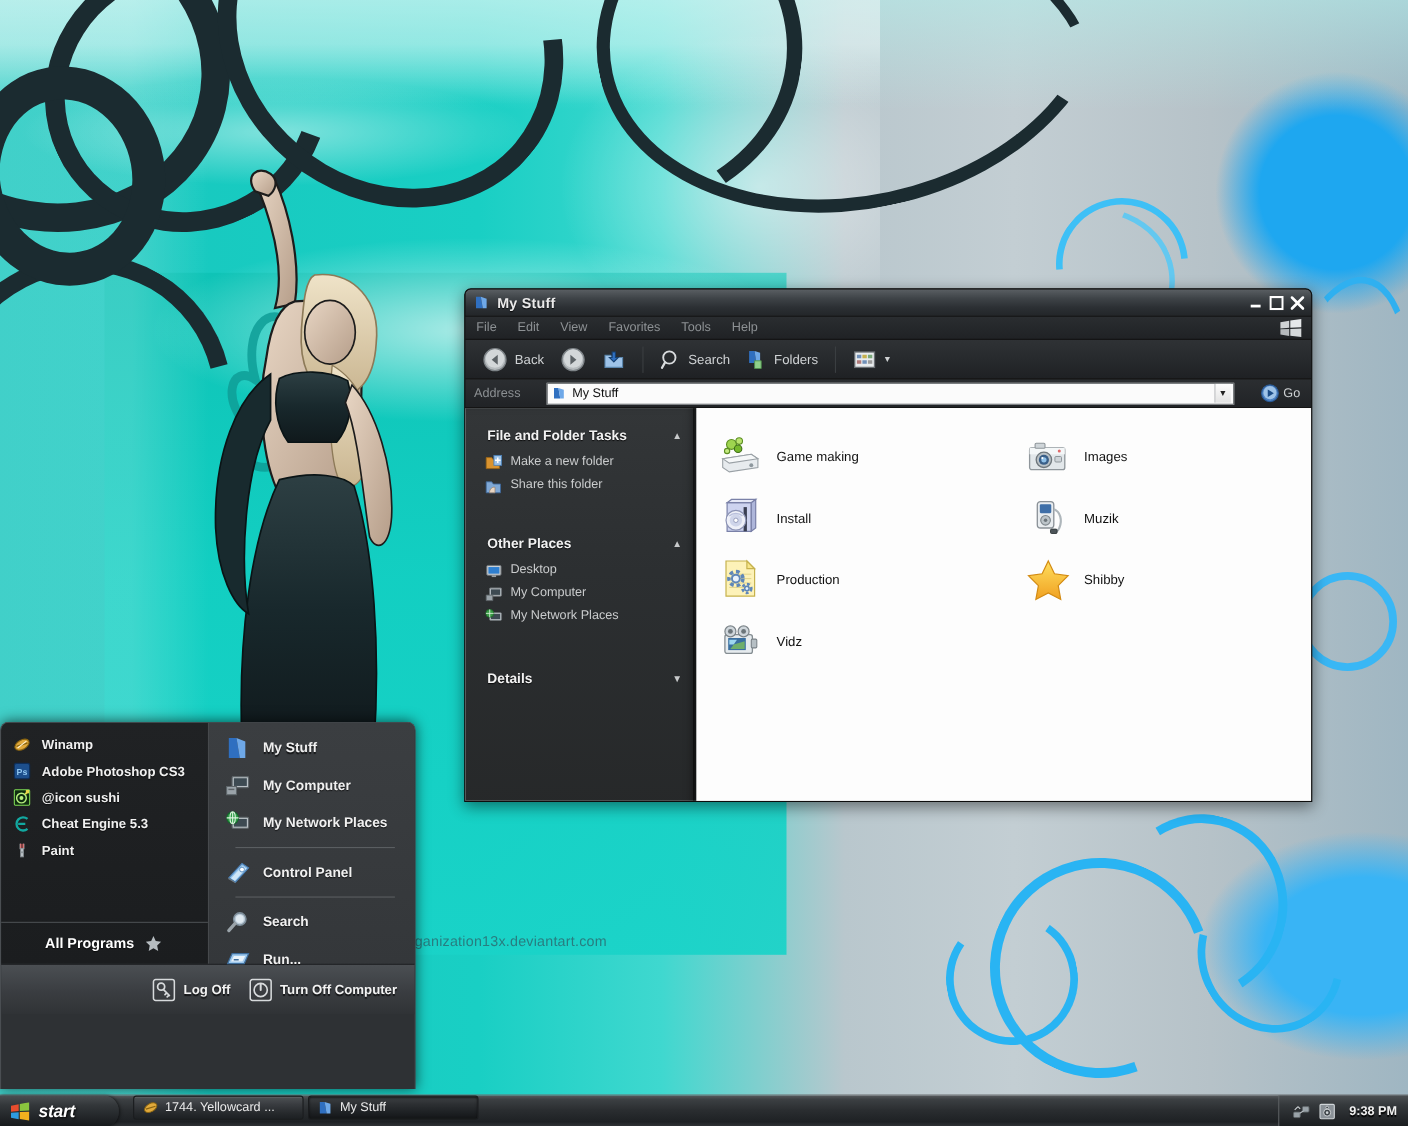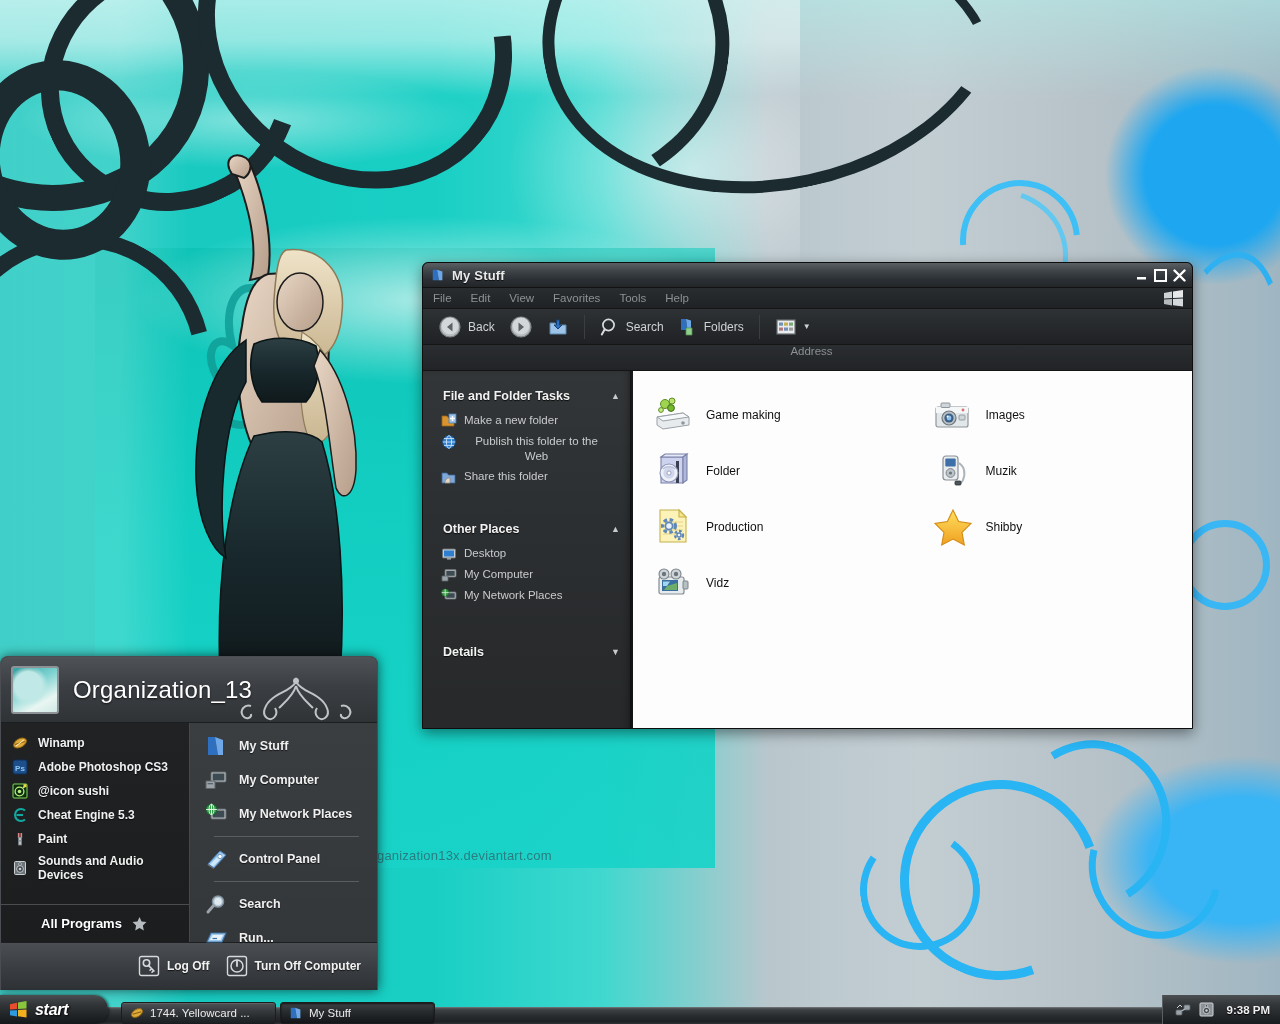--- a/index.html
+++ b/index.html
@@ -125,21 +125,21 @@
     background:linear-gradient(180deg,#2f3235 0%, #26292c 55%, #1f2124 100%);
     padding-left:8px; border-bottom:1px solid #151515;
   }
   .tbtn { display:flex; align-items:center; gap:6px; padding:3px 7px; cursor:pointer; color:#cfd2d4; font-size:12px; }
   .tbtn .lbl { white-space:nowrap; }
   .tsep { width:1px; height:24px; background:#3a3e41; margin:0 8px; }
 
   #addressbar {
     height:26px; display:flex; align-items:center;
     background:linear-gradient(180deg,#2b2e31,#212326);
-    padding-left:8px; gap:24px; border-bottom:1px solid #141414;flex-direction:column;
+    padding-left:8px; gap:24px; border-bottom:1px solid #141414;
   }
   #addressbar .alabel { color:#8c9093; font-size:11.5px; }
   #addrbox {
     flex:1; height:20px; background:#fbfbfb; border:1px solid #6c7073;
     display:flex; align-items:center; padding:0 2px 0 4px; gap:5px;
   }
   #addrbox .atext { color:#111; font-size:11.5px; flex:1; }
   #addrbox .adrop {
     width:15px; height:17px; display:flex; align-items:center; justify-content:center;
     background:linear-gradient(180deg,#fdfdfd,#e3e3e3); border-left:1px solid #b9bcbe;
@@ -241,23 +241,23 @@
     height:46px; display:flex; align-items:center; justify-content:flex-end;
     gap:16px; padding-right:16px;
     background:linear-gradient(180deg,#4b4f53 0%, #3a3d41 55%, #303336 100%);
     border-top:1px solid #1d1f21;
   }
   .ftbtn { display:flex; align-items:center; gap:7px; cursor:pointer; }
   .ftbtn .ftl { color:#f2f2f2; font-size:12px; font-weight:bold; text-shadow:0 1px 1px rgba(0,0,0,.7); }
 
   
   #taskbar {
-    position:absolute; left:0; bottom:0; width:1280px; height:17px;
+    position:absolute; left:0; bottom:0; width:1280px; height:29px;
     background:linear-gradient(180deg,#55585b 0%, #3c4043 12%, #2a2d30 48%, #1e2124 85%, #303336 100%);
-    display:flex; align-items:flex-end;
+    display:flex; align-items:flex-start;
     border-top:1px solid #6a6e71;
   }
   #startbtn {
     width:108px; height:29px; display:flex; align-items:center; gap:7px;
     padding-left:9px; cursor:pointer;
     background:linear-gradient(180deg,#4a4e51 0%, #33373a 30%, #1f2225 75%, #15181a 100%);
     border-radius:0 14px 14px 0;
     box-shadow:1px 0 3px rgba(0,0,0,.6);
   }
   #startbtn .stext { color:#fff; font-size:16px; font-weight:bold; font-style:italic;
@@ -472,28 +472,20 @@
           <span class="chev">▲</span>
         </div>
         <div class="grp-items">
           <div class="gi">
             <svg class="ico" viewBox="0 0 16 16">
               <path d="M1 3 L6 3 L7.5 5 L13 5 L13 13 L1 13 Z" fill="#d9932f" stroke="#9a6516" stroke-width=".8"></path>
               <rect x="8" y="1" width="7" height="9" fill="#9ec3e8" stroke="#4a7fb5" stroke-width=".8"></rect>
               <path d="M11.5 3 L11.5 8 M9 5.5 L14 5.5" stroke="#ffffff" stroke-width="1.4"></path>
             </svg>
             <span class="gtext">Make a new folder</span>
-          </div>
-          <div class="gi">
-            <svg class="ico" viewBox="0 0 16 16">
-              <circle cx="8" cy="8" r="6.4" fill="#2f7fd0" stroke="#1b4f86" stroke-width=".8"></circle>
-              <ellipse cx="8" cy="8" rx="2.6" ry="6.4" fill="none" stroke="#cfe4f7" stroke-width=".9"></ellipse>
-              <path d="M1.8 8 L14.2 8 M3 4.6 L13 4.6 M3 11.4 L13 11.4" stroke="#cfe4f7" stroke-width=".9"></path>
-            </svg>
-            <span class="gtext" style="display:block;max-width:145px;">Publish this folder to the Web</span>
           </div>
           <div class="gi">
             <svg class="ico" viewBox="0 0 16 16">
               <path d="M1 4 L6 4 L7.5 6 L14 6 L14 14 L1 14 Z" fill="#7fa8d6" stroke="#3d6699" stroke-width=".8"></path>
               <path d="M4 14 C4 10 7 8.5 9 9 L9 14 Z" fill="#e8d6c4" stroke="#9a8370" stroke-width=".7"></path>
             </svg>
             <span class="gtext">Share this folder</span>
           </div>
         </div>
       </div>
@@ -583,21 +575,21 @@
             <path d="M8 6 L30 6 L30 32 L8 32 Z" fill="#cdd3ef" stroke="#7a81a8" stroke-width="1.1"></path>
             <path d="M8 6 L12 3 L34 3 L30 6 Z" fill="#e6e9f7" stroke="#7a81a8" stroke-width="1.1"></path>
             <path d="M30 6 L34 3 L34 29 L30 32 Z" fill="#aeb6da" stroke="#7a81a8" stroke-width="1.1"></path>
             <rect x="23" y="10" width="3" height="22" fill="#3a3f52"></rect>
             <circle cx="16" cy="22" r="9" fill="#eef0f8" stroke="#8d94b5" stroke-width="1.1"></circle>
             <circle cx="16" cy="22" r="5.6" fill="#cfd5ea"></circle>
             <circle cx="16" cy="22" r="2" fill="#ffffff" stroke="#8d94b5" stroke-width=".8"></circle>
             <path d="M10 18 C13 15 19 15 22 18" stroke="#b9c0dc" stroke-width="1.3" fill="none"></path>
           </svg>
         </span>
-        <span class="iname">Folder</span>
+        <span class="iname">Install</span>
       </div>
 
       <div class="item">
         <span class="iwrap">
           <svg width="40" height="40" viewBox="0 0 40 40">
             <rect x="10" y="5" width="15" height="24" rx="3" fill="#e9edf0" stroke="#8a9197" stroke-width="1.2"></rect>
             <rect x="12.3" y="7.5" width="10.4" height="8" rx="1" fill="#3f6fa8"></rect>
             <circle cx="17.5" cy="22" r="4.4" fill="#bcc4c9" stroke="#7e868b" stroke-width="1"></circle>
             <circle cx="17.5" cy="22" r="1.6" fill="#6c757a"></circle>
             <path d="M25 12 C31 14 33 22 30 29 C29 32 26 33 25 31" fill="none" stroke="#aeb6bb" stroke-width="2"></path>
@@ -658,36 +650,20 @@
         </span>
         <span class="iname">Vidz</span>
       </div>
 
     </div>
   </div>
 </div>
 
 <div id="startmenu">
 
-  <div id="sm-header">
-    <div id="sm-avatar"></div>
-    <div id="sm-user">Organization_13</div>
-    <svg id="sm-filigree" viewBox="0 0 150 46">
-      <g fill="none" stroke="#d8dcdf" stroke-width="2">
-        <path d="M75 6 C70 14 60 16 52 22 C44 28 40 38 46 42 C52 46 58 38 54 32"></path>
-        <path d="M75 6 C80 14 90 16 98 22 C106 28 110 38 104 42 C98 46 92 38 96 32"></path>
-        <path d="M75 10 C72 20 64 26 58 32"></path>
-        <path d="M75 10 C78 20 86 26 92 32"></path>
-        <path d="M30 30 C24 28 18 34 22 40 C25 44 31 42 30 38"></path>
-        <path d="M120 30 C126 28 132 34 128 40 C125 44 119 42 120 38"></path>
-        <path d="M75 2 C73 6 77 6 75 2"></path>
-      </g>
-      <circle cx="75" cy="5" r="3" fill="#d8dcdf"></circle>
-    </svg>
-  </div>
 
   <div id="sm-cols">
 
     <div id="sm-left">
 
       <div class="sm-item">
         <span class="sm-ico">
           <svg width="16" height="16" viewBox="0 0 16 16">
             <ellipse cx="8" cy="8" rx="7" ry="4.2" transform="rotate(-30 8 8)" fill="#e0a93c" stroke="#8a6410" stroke-width="1"></ellipse>
             <path d="M3 9.5 L13 6.5" stroke="#8a6410" stroke-width="1.3"></path>
@@ -735,31 +711,20 @@
           <svg width="16" height="16" viewBox="0 0 16 16">
             <path d="M6.5 2 L6.5 6.5 L9.5 6.5 L9.5 2" fill="none" stroke="#cfd3d6" stroke-width="1.2"></path>
             <rect x="6.6" y="6.5" width="2.8" height="7.5" fill="#b9c0c5" stroke="#7d8489" stroke-width=".8"></rect>
             <path d="M7 2 L7 6 M9 2 L9 6" stroke="#d45a5a" stroke-width="1.2"></path>
             <rect x="6.8" y="9" width="2.4" height="1.6" fill="#8e969b"></rect>
           </svg>
         </span>
         <span class="sl">Paint</span>
       </div>
 
-      <div class="sm-item">
-        <span class="sm-ico">
-          <svg width="16" height="16" viewBox="0 0 16 16">
-            <rect x="2.5" y="1.5" width="11" height="13" rx="1" fill="#6c757a" stroke="#c9ced1" stroke-width="1"></rect>
-            <circle cx="8" cy="9" r="3.4" fill="#454c50" stroke="#c9ced1" stroke-width=".9"></circle>
-            <circle cx="8" cy="9" r="1.3" fill="#c9ced1"></circle>
-            <circle cx="8" cy="4" r="1.4" fill="#454c50" stroke="#c9ced1" stroke-width=".8"></circle>
-          </svg>
-        </span>
-        <span class="sl">Sounds and Audio Devices</span>
-      </div>
 
       <div id="sm-allprog">
         <span class="ap">All Programs</span>
         <svg width="15" height="15" viewBox="0 0 16 16">
           <path d="M8 1 L10.2 5.8 L15.4 6.5 L11.6 10.2 L12.6 15.4 L8 12.9 L3.4 15.4 L4.4 10.2 L0.6 6.5 L5.8 5.8 Z" fill="#b6bcc0"></path>
         </svg>
       </div>
     </div>
 
     <div id="sm-right">

